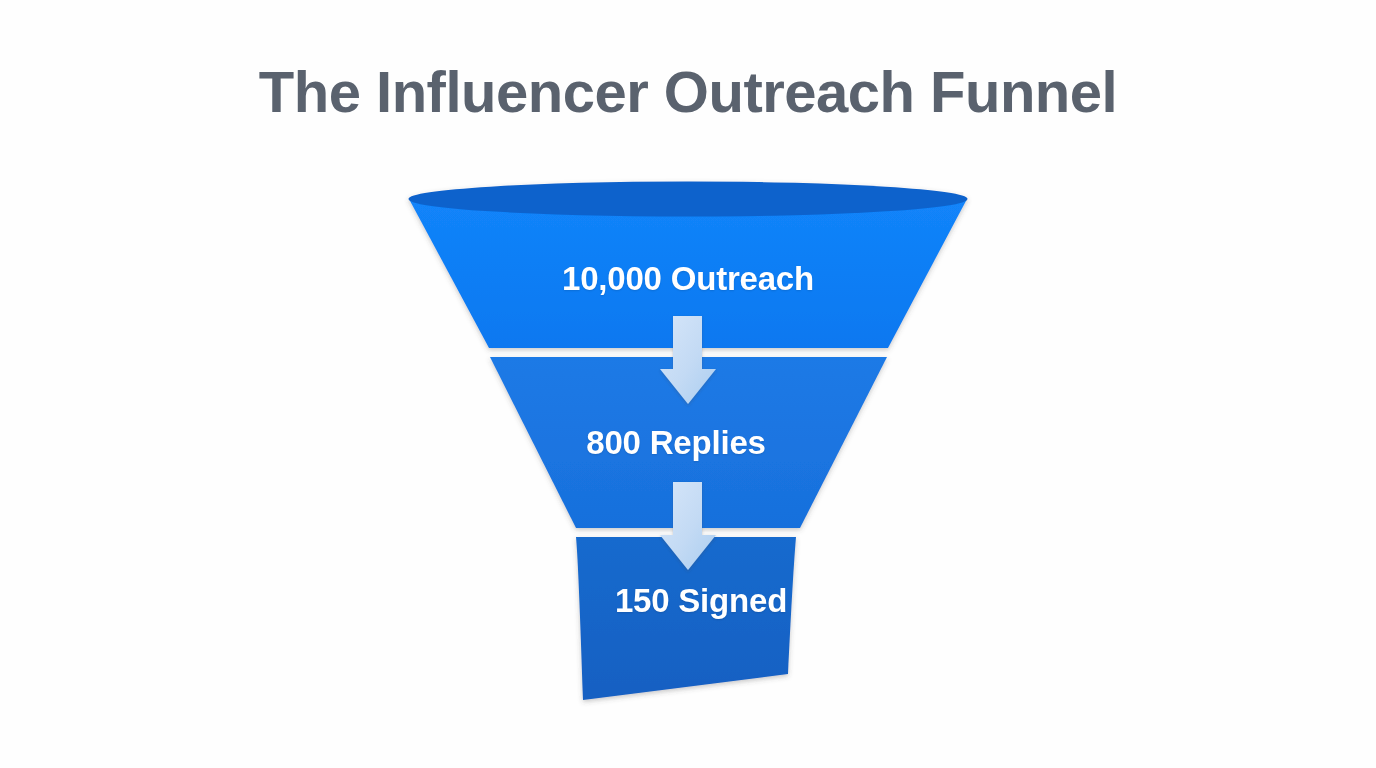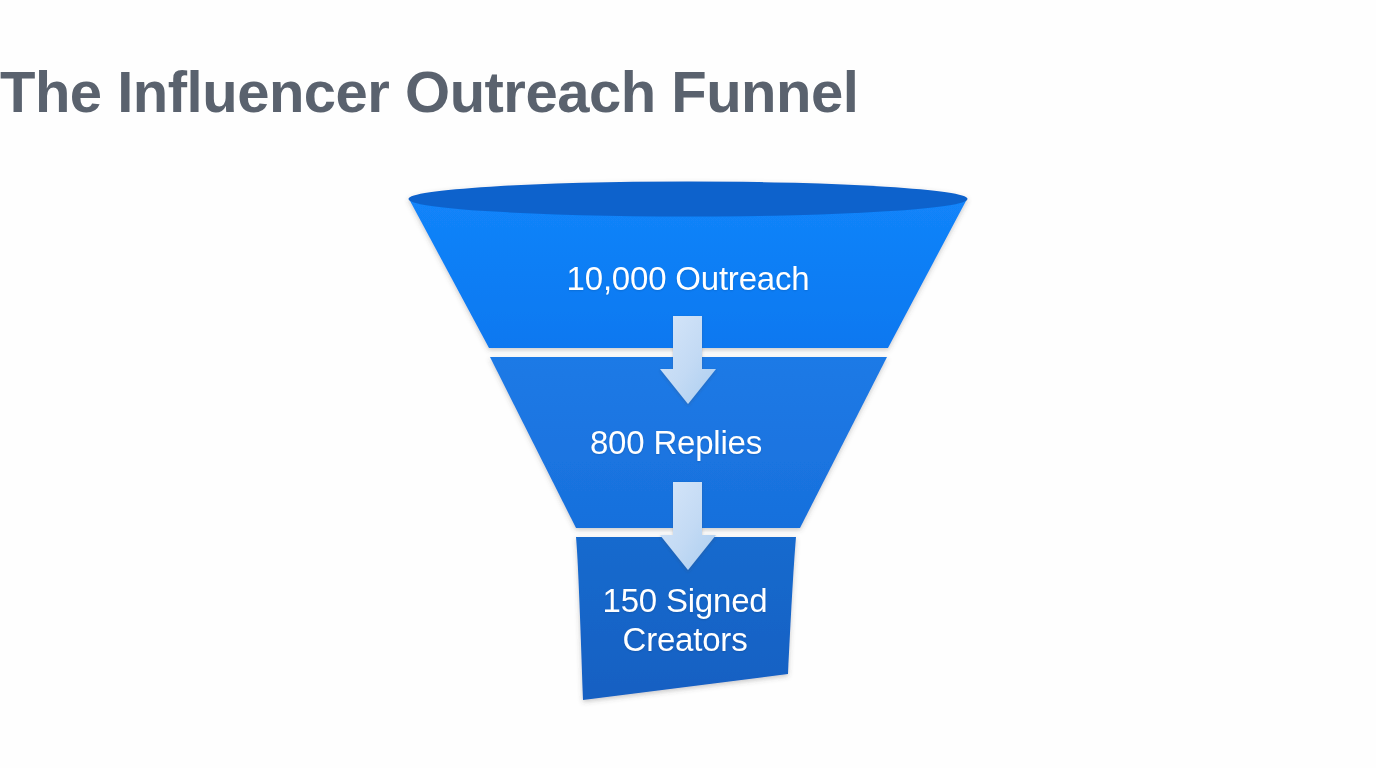--- a/index.html
+++ b/index.html
@@ -18,54 +18,54 @@
     position: relative;
     width: 1376px;
     height: 768px;
     background: #fefefe;
   }
   #page-title {
     position: absolute;
     left: 0;
     top: 58px;
     width: 1376px;
-    text-align: left;
+    text-align: center;
     font-size: 58px;
     font-weight: bold;
     letter-spacing: -0.5px;
     color: #5a626e;
     white-space: nowrap;
   }
   #funnel-svg {
     position: absolute;
     left: 0;
     top: 0;
   }
   .stage-label {
     position: absolute;
     text-align: center;
     color: #ffffff;
-    font-weight: normal;
+    font-weight: bold;
     font-size: 33px;
     letter-spacing: -0.2px;
     white-space: nowrap;
     text-shadow: 0 1px 2px rgba(0,0,0,0.12);
   }
   #stage-label-1 {
     left: 408px;
     top: 260px;
     width: 560px;
   }
   #stage-label-2 {
     left: 476px;
     top: 424px;
     width: 400px;
   }
   #stage-label-3 {
-    left: 570px;
+    left: 586px;
     top: 581px;
     width: 230px;
     line-height: 39px;
   }
   #stage-label-3 .line2 { display: block; }
 </style>
 </head>
 <body>
 
 <div id="canvas">
@@ -118,15 +118,15 @@
 
     <g filter="url(#softShadowSm)">
       <path d="M 673 482 L 702 482 L 702 535 L 716 535 L 688 570 L 660 535 L 673 535 Z" fill="url(#gradArrow)"></path>
     </g>
   </svg>
 
   <div class="stage-label" id="stage-label-1">10,000 Outreach</div>
 
   <div class="stage-label" id="stage-label-2">800 Replies</div>
 
-  <div class="stage-label" id="stage-label-3"><span class="line1">150 Signed</span><span class="line2">Creators</span></div>
+  <div class="stage-label" id="stage-label-3"><span class="line1">150 Signed</span></div>
 
 </div>
 
 </body></html>

